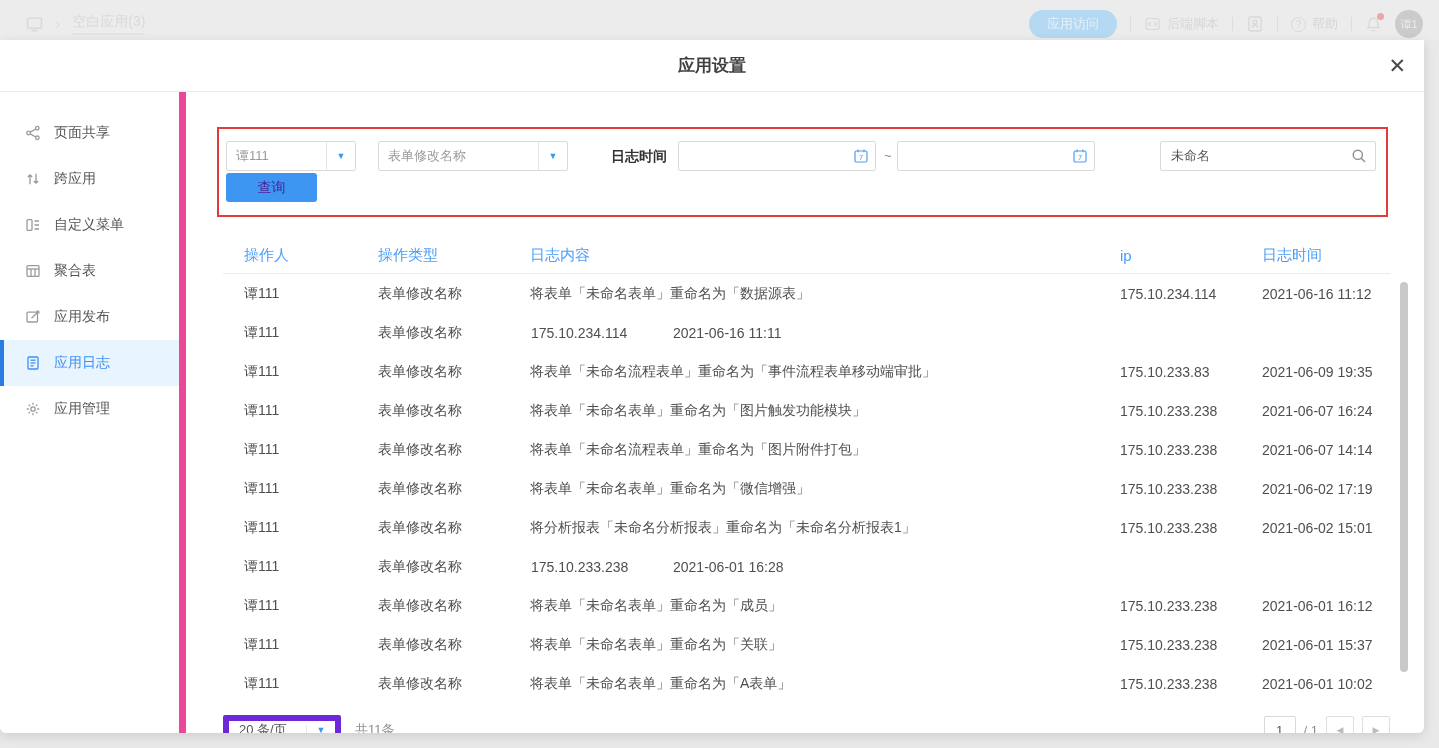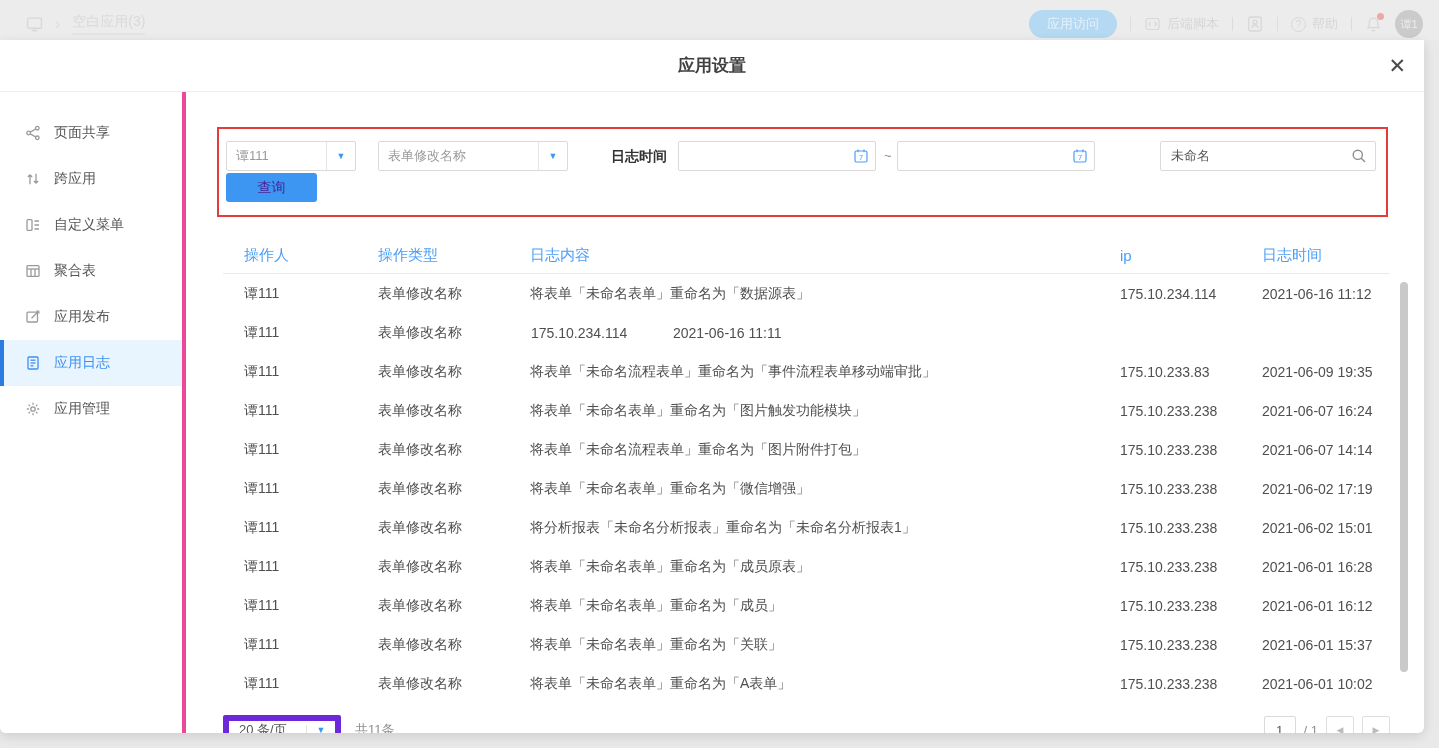--- a/index.html
+++ b/index.html
@@ -29,21 +29,21 @@
   
   .modal { position:absolute; top:40px; left:0; width:1424px; height:693px; background:#fff;
            border-radius:0 0 6px 6px; box-shadow:0 3px 12px rgba(0,0,0,.12); overflow:hidden; }
   .modal-header { position:relative; height:52px; border-bottom:1px solid #ededed; }
   .modal-title { text-align:center; line-height:52px; font-size:17px; font-weight:bold; color:#404040; }
   .modal-close { position:absolute; right:18px; top:0; height:52px; display:flex; align-items:center;
                  font-size:21px; color:#4a4a4a; cursor:pointer; font-weight:300; }
   .modal-body { position:absolute; top:52px; left:0; right:0; bottom:0; }
 
   
-  .sidebar { position:absolute; top:0; left:0; bottom:0; width:186px; border-right:4px solid #ec4899;
+  .sidebar { position:absolute; top:0; left:0; bottom:0; width:186px; border-right:7px solid #ec4899;
              padding-top:18px; background:#fff; }
   .side-item { position:relative; height:46px; display:flex; align-items:center; gap:13px;
                padding-left:25px; font-size:14px; color:#565656; cursor:pointer; }
   .side-item .side-icon { display:inline-flex; color:#9a9a9a; width:16px; justify-content:center; }
   .side-item.active { background:#e8f4fe; color:#3d8ff5; }
   .side-item.active .side-icon { color:#3d8ff5; }
   .side-item.active::before { content:""; position:absolute; left:0; top:0; bottom:0; width:4px; background:#2a7ce0; }
 
   
   .main { position:absolute; top:0; left:187px; right:0; bottom:0; }
@@ -341,21 +341,20 @@
             <div class="trow">
     <span class="col-operator">谭111</span>
     <span class="col-type">表单修改名称</span>
     <span class="col-content">将分析报表「未命名分析报表」重命名为「未命名分析报表1」</span>
     <span class="col-ip">175.10.233.238</span>
     <span class="col-time">2021-06-02 15:01</span>
   </div>
             <div class="trow">
     <span class="col-operator">谭111</span>
     <span class="col-type">表单修改名称</span>
-    <span class="col-content">将表单「未命名表单」重命名为「成员原表」</span>
     <span class="col-ip">175.10.233.238</span>
     <span class="col-time">2021-06-01 16:28</span>
   </div>
             <div class="trow">
     <span class="col-operator">谭111</span>
     <span class="col-type">表单修改名称</span>
     <span class="col-content">将表单「未命名表单」重命名为「成员」</span>
     <span class="col-ip">175.10.233.238</span>
     <span class="col-time">2021-06-01 16:12</span>
   </div>

